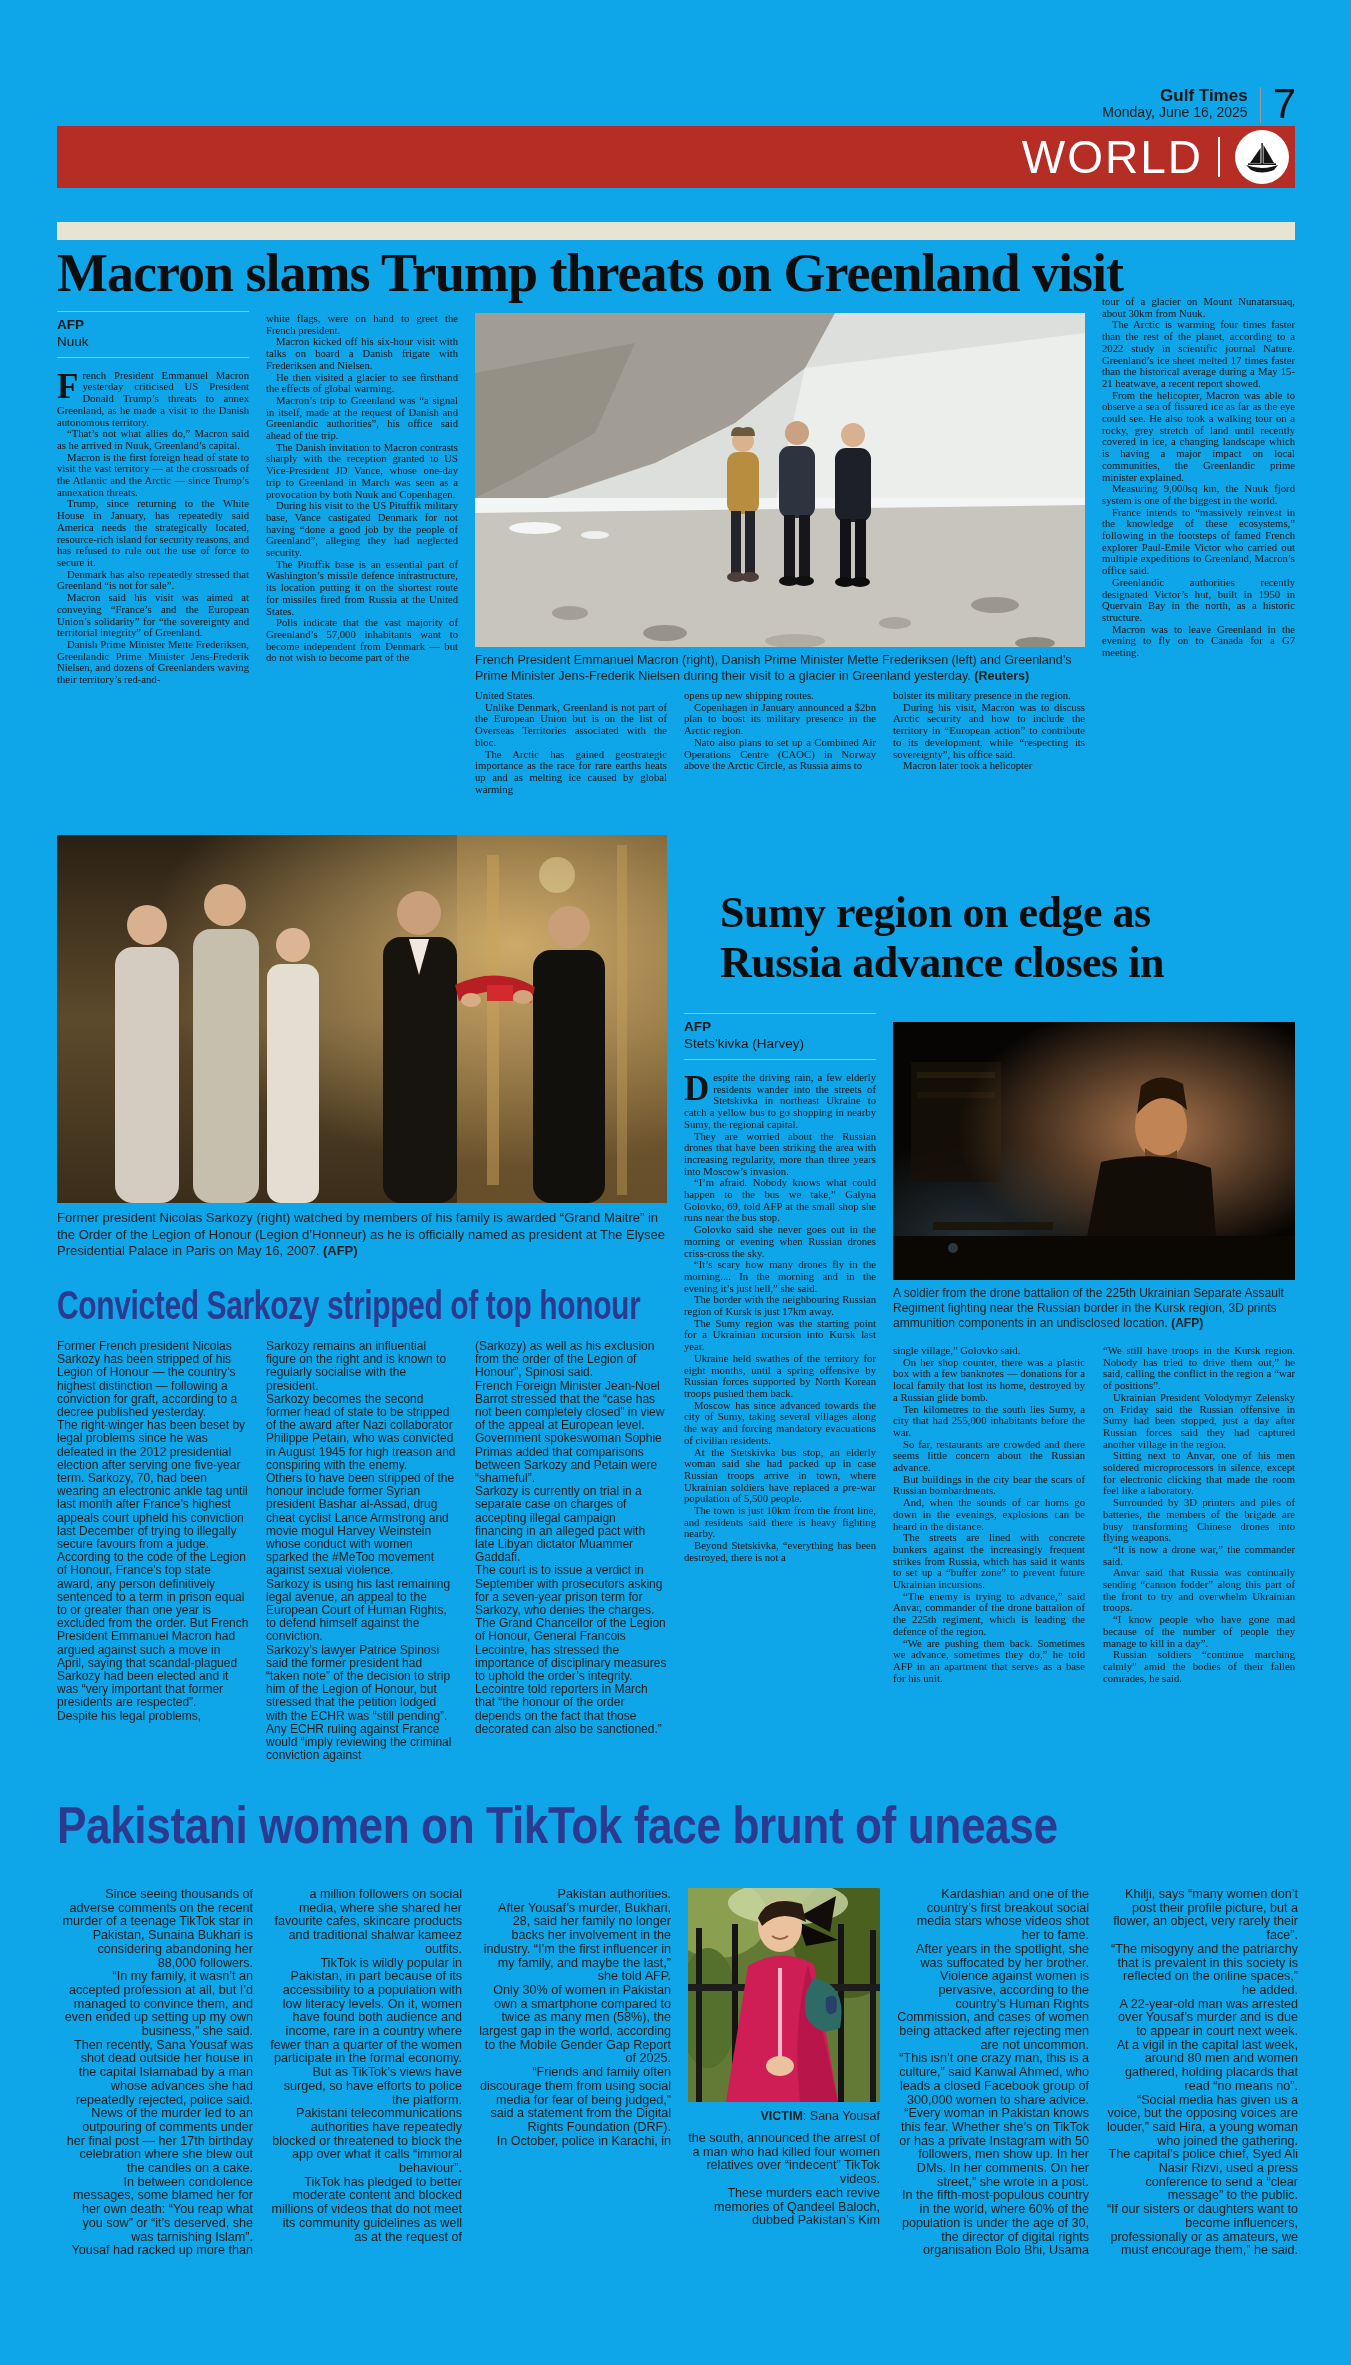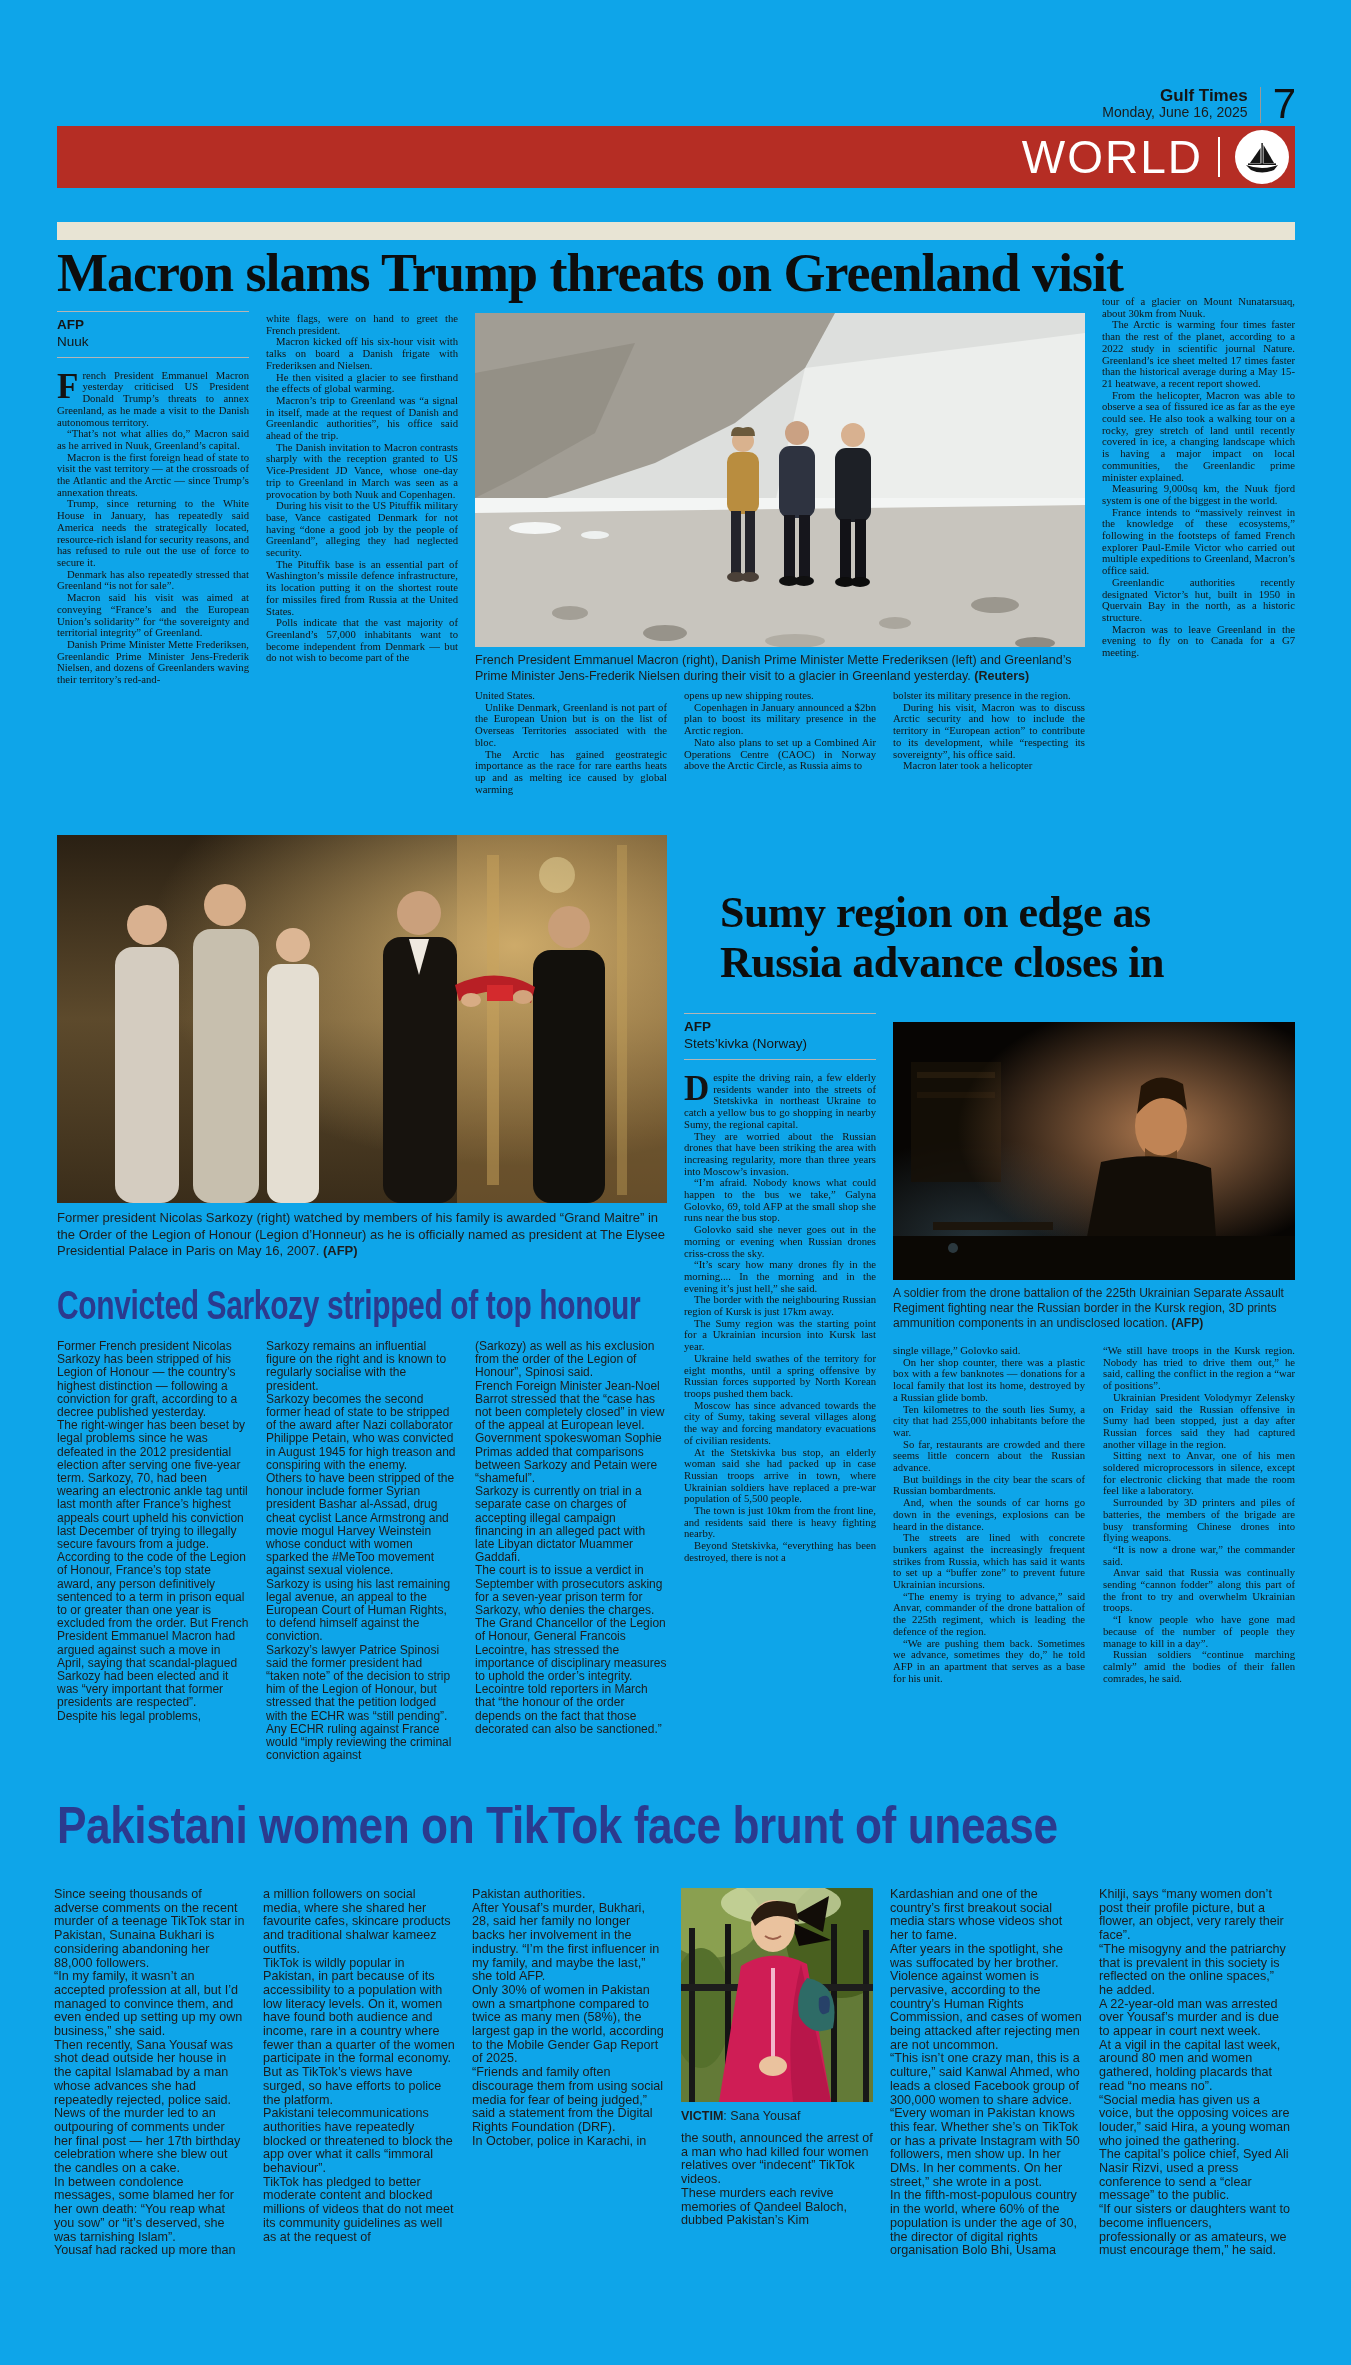--- a/index.html
+++ b/index.html
@@ -258,21 +258,21 @@
       </div>
   </div>
 
   <div class="abs h-serif h-sumy" style="left:720px;top:888px;width:620px;">
     <div>Sumy region on edge as</div>
     <div>Russia advance closes in</div>
   </div>
   <div class="abs" style="left:684px;top:1013px;width:192px;">
     <div class="byline">
       <div class="agency">AFP</div>
-      <div class="place">Stets’kivka (Norway)</div>
+      <div class="place">Stets’kivka (Harvey)</div>
     </div>
   </div>
   <div class="abs col serif drop" style="left:684px;top:1072px;width:192px;height:668px;">
       <p>Despite the driving rain, a few elderly residents wander into the streets of Stetskivka in northeast Ukraine to catch a yellow bus to go shopping in nearby Sumy, the regional capital.</p>
       <p>They are worried about the Russian drones that have been striking the area with increasing regularity, more than three years into Moscow’s invasion.</p>
       <p>“I’m afraid. Nobody knows what could happen to the bus we take,” Galyna Golovko, 69, told AFP at the small shop she runs near the bus stop.</p>
       <p>Golovko said she never goes out in the morning or evening when Russian drones criss-cross the sky.</p>
       <p>“It’s scary how many drones fly in the morning.... In the morning and in the evening it’s just hell,” she said.</p>
       <p>The border with the neighbouring Russian region of Kursk is just 17km away.</p>
       <p>The Sumy region was the starting point for a Ukrainian incursion into Kursk last year.</p>
@@ -334,21 +334,21 @@
         <p>“It is now a drone war,” the commander said.</p>
         <p>Anvar said that Russia was continually sending “cannon fodder” along this part of the front to try and overwhelm Ukrainian troops.</p>
         <p>“I know people who have gone mad because of the number of people they manage to kill in a day”.</p>
         <p>Russian soldiers “continue marching calmly” amid the bodies of their fallen comrades, he said.</p>
       </div>
   </div>
 
   <div class="abs" style="left:57px;top:1795px;width:1238px;">
     <span class="h-blue h-tiktok">Pakistani women on TikTok face brunt of unease</span>
   </div>
-  <div class="abs row" style="left:54px;top:1888px;width:1238px;">
+  <div class="abs row" style="left:61px;top:1888px;width:1238px;text-align:right;">
     <div class="col sans sans-tk" style="width:192px;height:460px;">
         <p>Since seeing thousands of adverse comments on the recent murder of a teenage TikTok star in Pakistan, Sunaina Bukhari is considering abandoning her 88,000 followers.</p>
         <p>“In my family, it wasn’t an accepted profession at all, but I’d managed to convince them, and even ended up setting up my own business,” she said.</p>
         <p>Then recently, Sana Yousaf was shot dead outside her house in the capital Islamabad by a man whose advances she had repeatedly rejected, police said.</p>
         <p>News of the murder led to an outpouring of comments under her final post — her 17th birthday celebration where she blew out the candles on a cake.</p>
         <p>In between condolence messages, some blamed her for her own death: “You reap what you sow” or “it’s deserved, she was tarnishing Islam”.</p>
         <p>Yousaf had racked up more than</p>
       </div>
     <div class="col sans sans-tk" style="width:192px;height:460px;">
         <p>a million followers on social media, where she shared her favourite cafes, skincare products and traditional shalwar kameez outfits.</p>

